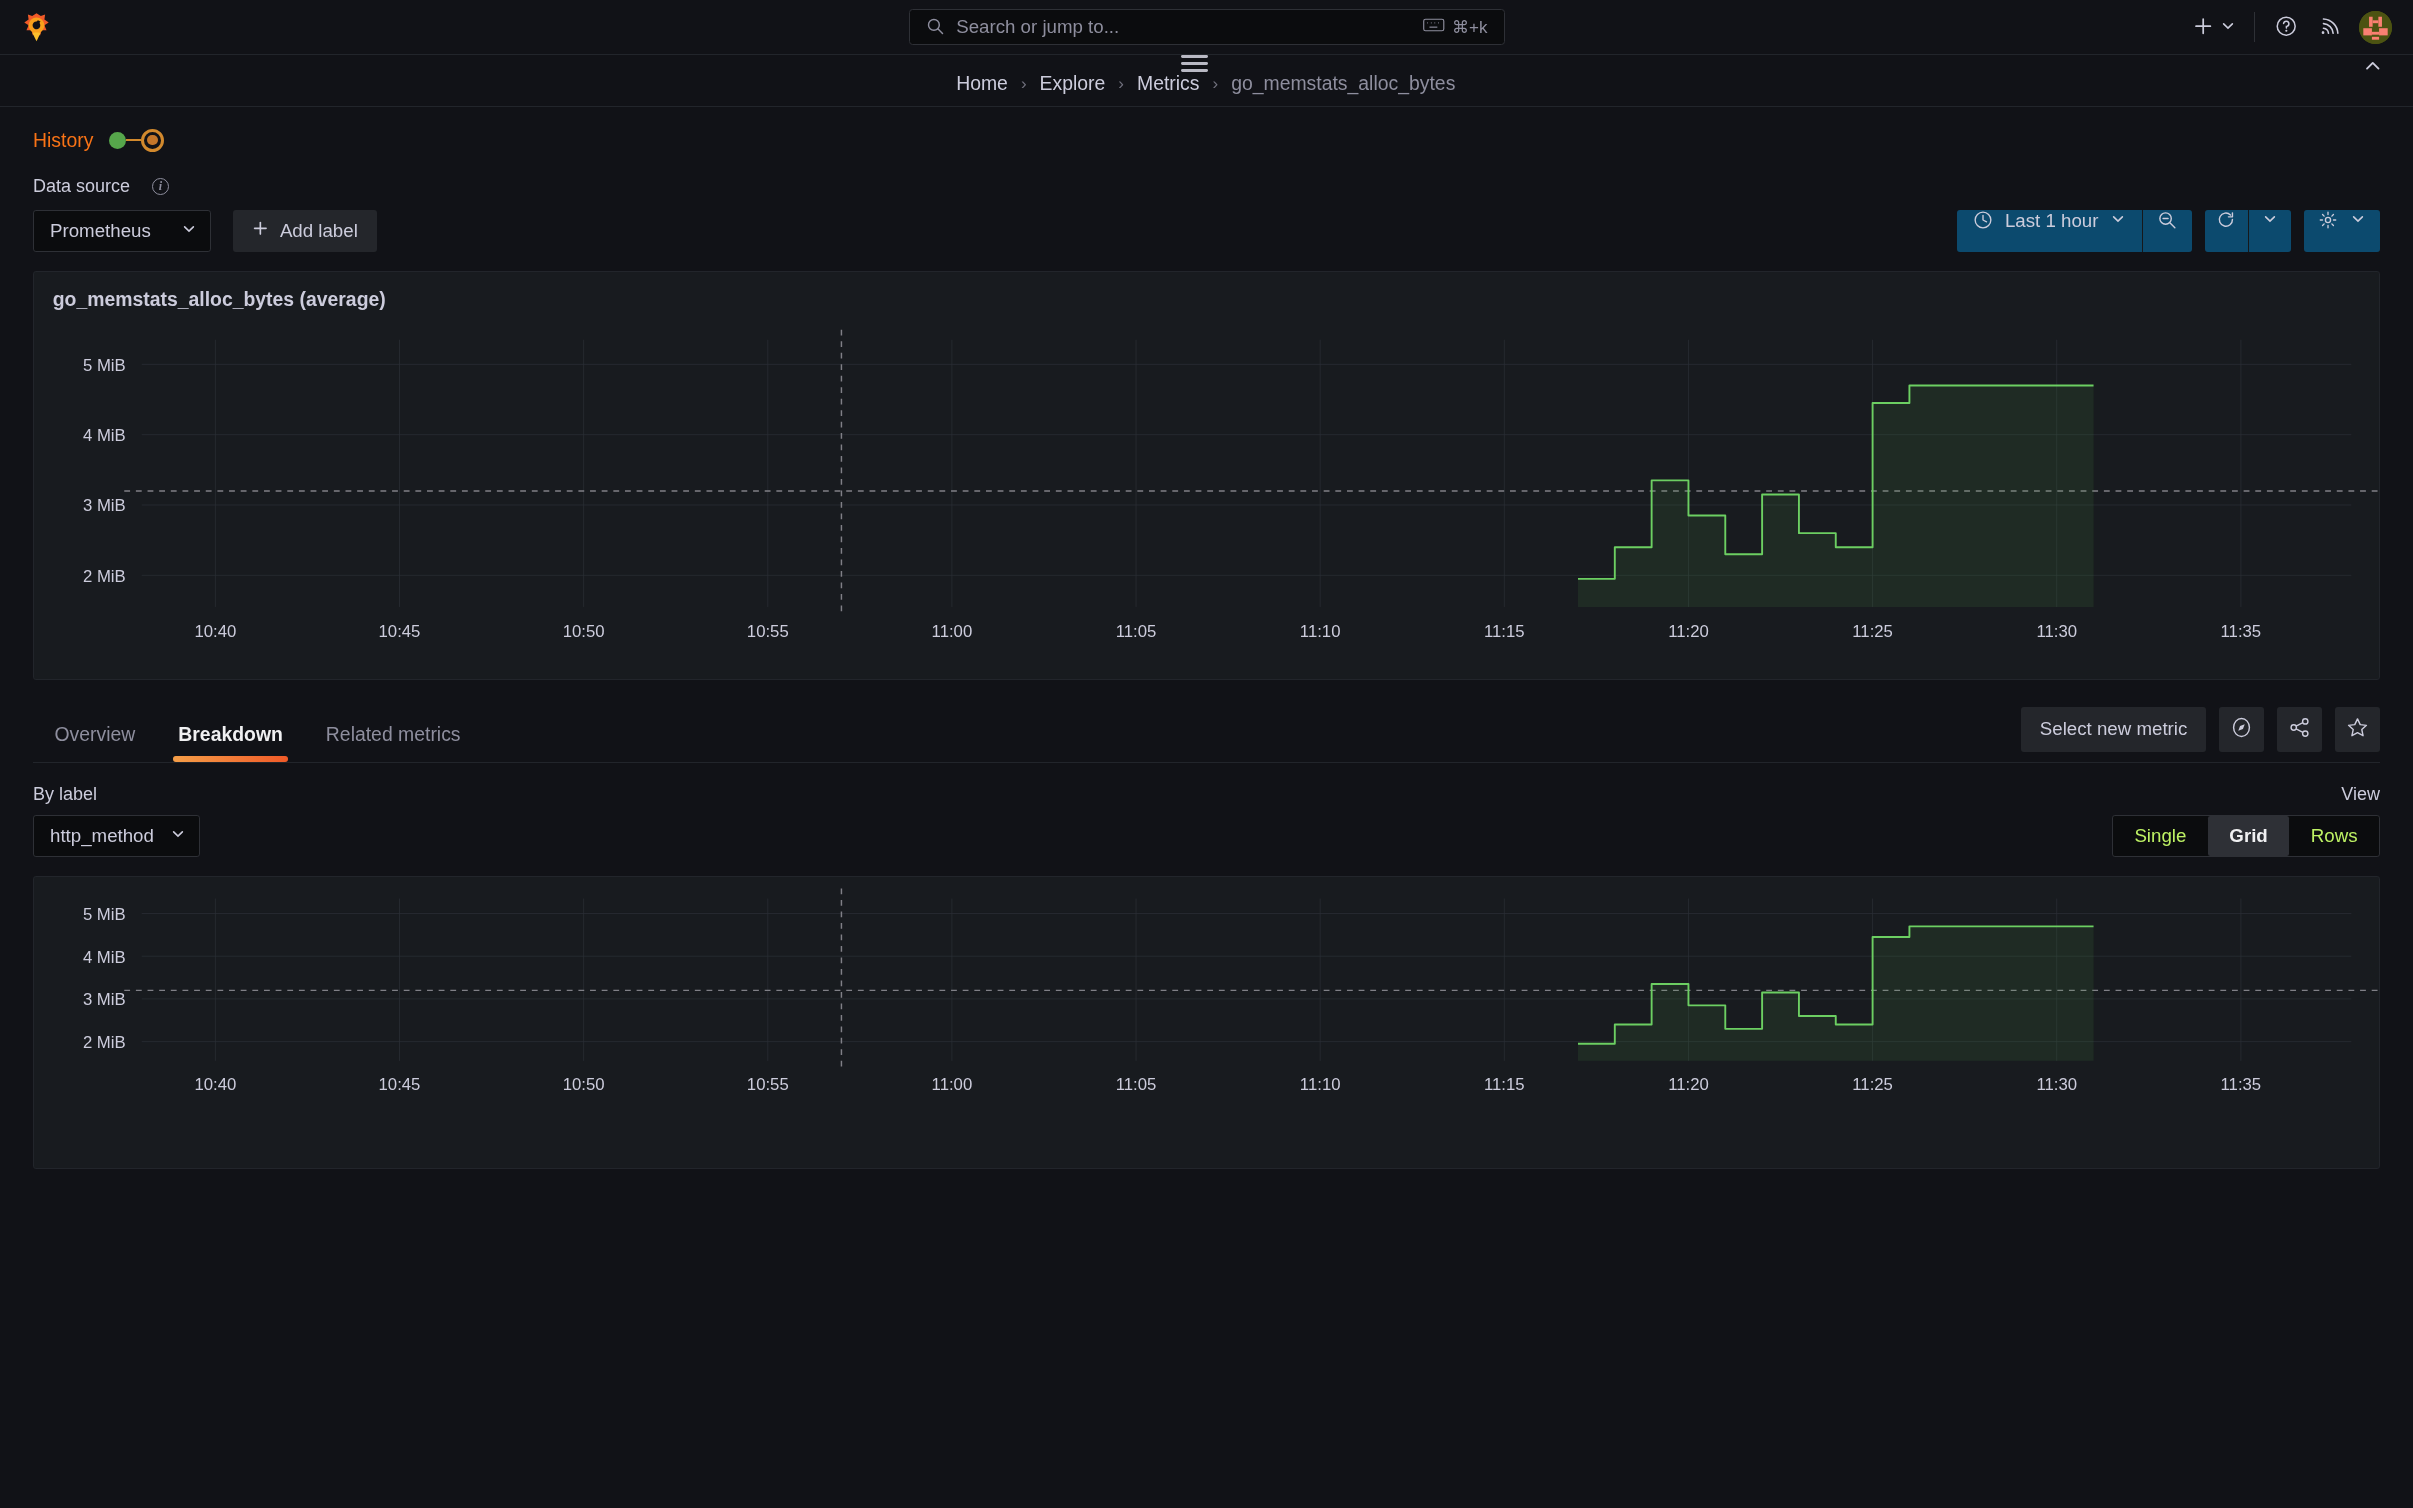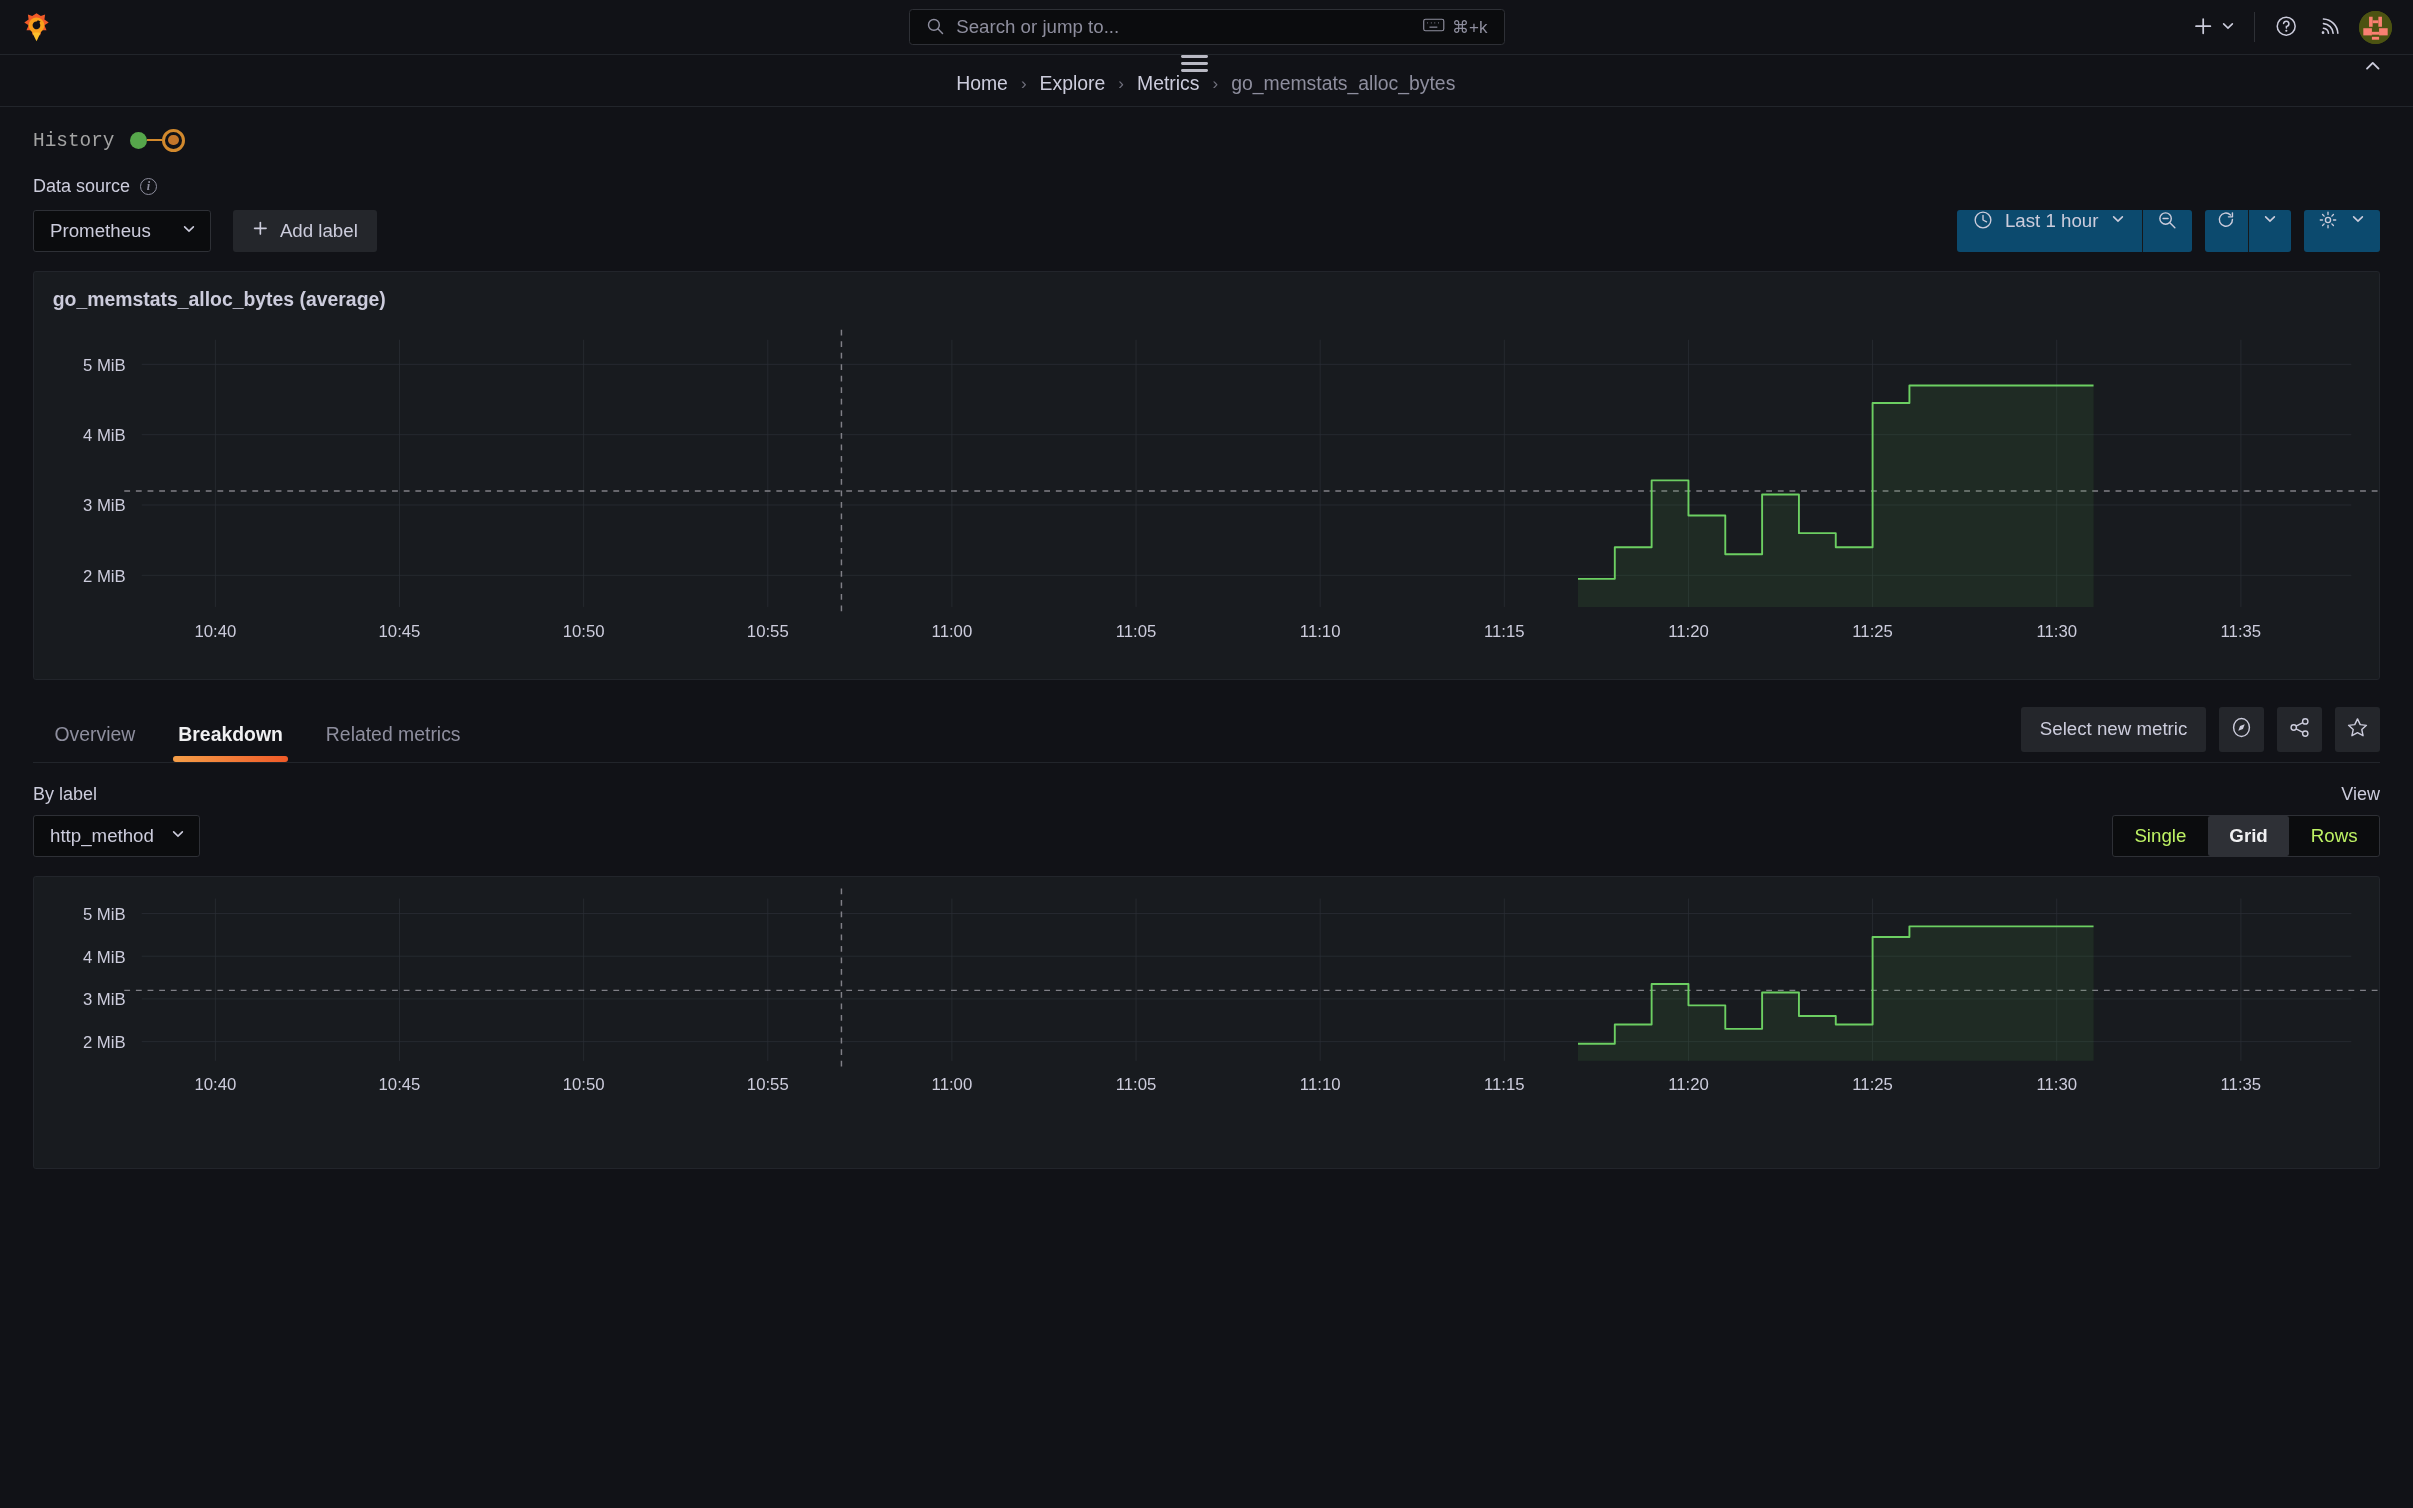--- a/index.html
+++ b/index.html
@@ -62,35 +62,35 @@
   .crumbs { display: flex; align-items: center; gap: 13px; font-size: 19.4px; }
   .crumbs a { color: #ccccdc; text-decoration: none; cursor: pointer; }
   .crumbs .sep { color: #70707d; font-size: 17px; }
   .crumbs .cur { color: #8e8e9e; }
   .collapse-btn { position: absolute; right: 30px; cursor: pointer; }
 
   
   .history-row {
     display: flex; align-items: flex-end; gap: 16px;
     padding: 21.5px 0 0 33px;
-    font-size: 19.4px; color: #a3a3a3; font-family: Liberation Mono, monospace;
+    font-size: 19.4px; color: #f97316;
   }
   .hist-track { display: flex; align-items: center; }
   .hist-dot { width: 17px; height: 17px; border-radius: 50%; background: #56a64b; }
   .hist-line { width: 14.4px; height: 2.9px; background: #d2892d; }
   .hist-ring {
     width: 23px; height: 23px; border-radius: 50%;
     border: 3.6px solid #d2892d; background: #111217;
     display:flex; align-items:center; justify-content:center;
   }
   .hist-ring i { width: 10.8px; height: 10.8px; border-radius: 50%; background: #c4762a; display:block;}
 
   
   .ds-label {
-    display: flex; align-items: center; gap: 10px;
+    display: flex; align-items: center; gap: 22px;
     padding: 24.4px 0 0 33px;
     font-size: 18px; color: #ccccdc; text-align: right;
   }
   .info-circle {
     width: 17px; height: 17px; border-radius: 50%;
     border: 1.4px solid #8e8e9e; color: #8e8e9e;
     font-size: 12.2px; display: flex; align-items: center; justify-content: center;
     font-family: "Liberation Serif", serif; font-style: italic; font-weight: bold;
   }
   .ctrl-row {

